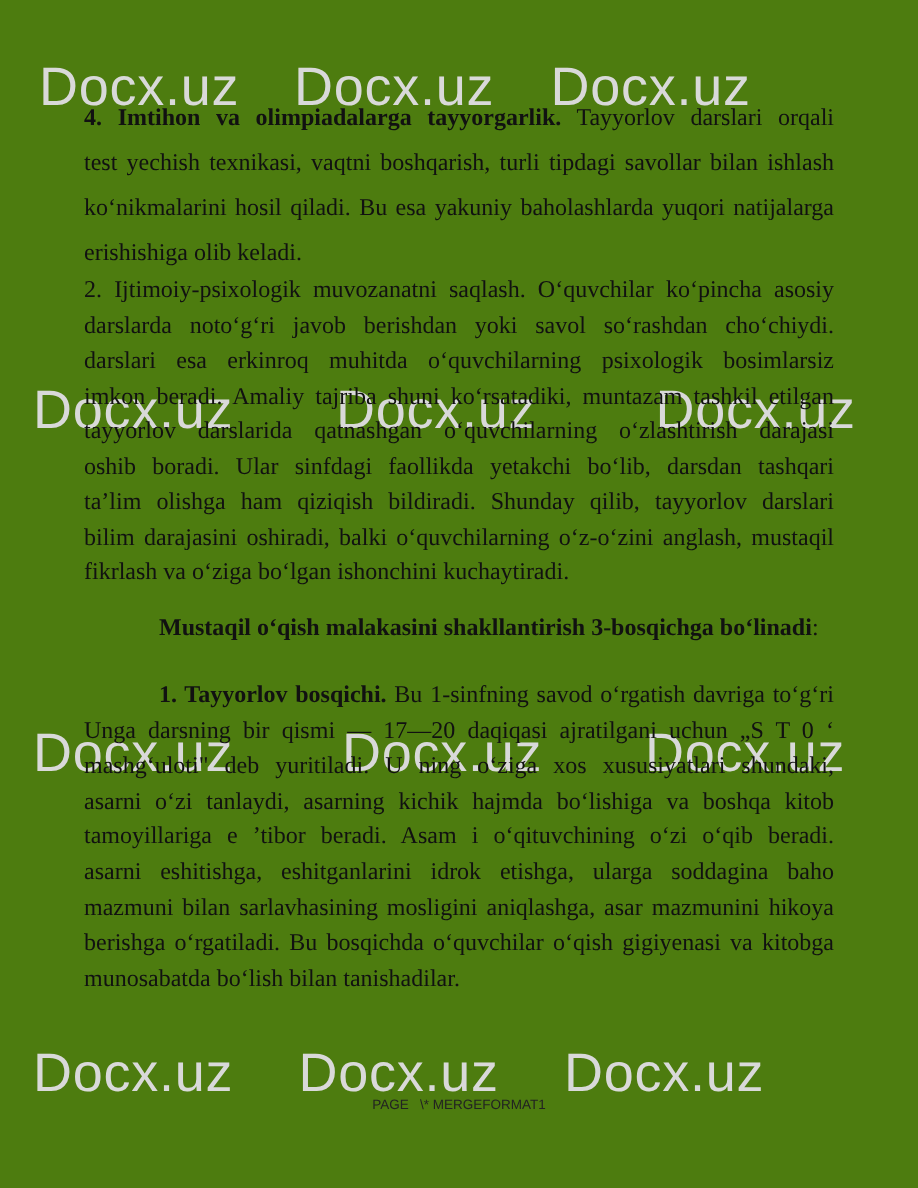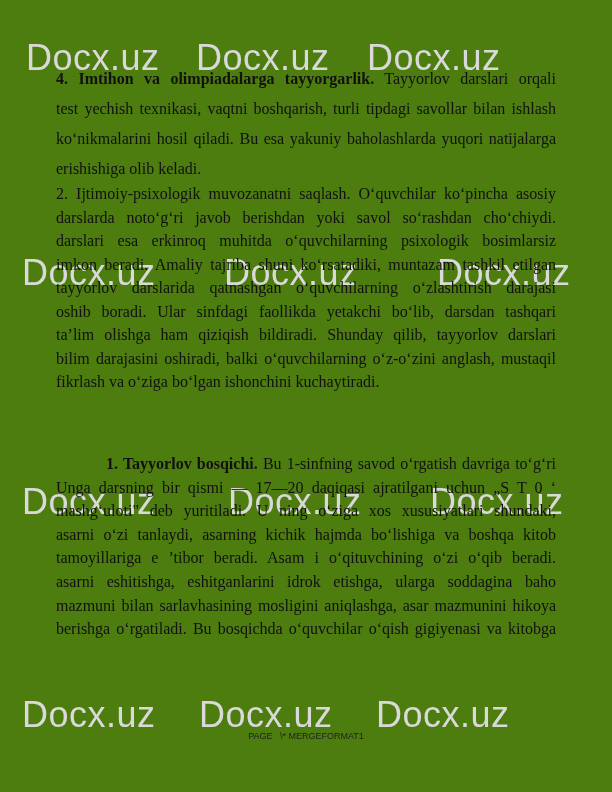--- a/index.html
+++ b/index.html
@@ -78,26 +78,30 @@
         <div class="line" style="height: 23.5px; line-height: 23.5px;"><span>2. Ijtimoiy-psixologik muvozanatni saqlash. O‘quvchilar ko‘pincha asosiy</span></div>
         <div class="line" style="height: 23.5px; line-height: 23.5px;"><span>darslarda noto‘g‘ri javob berishdan yoki savol so‘rashdan cho‘chiydi. Tayyorlov</span></div>
         <div class="line" style="height: 23.5px; line-height: 23.5px;"><span>darslari esa erkinroq muhitda o‘quvchilarning psixologik bosimlarsiz o‘rganishiga</span></div>
         <div class="line" style="height: 23.5px; line-height: 23.5px;"><span>imkon beradi. Amaliy tajriba shuni ko‘rsatadiki, muntazam tashkil etilgan</span></div>
         <div class="line" style="height: 23.5px; line-height: 23.5px;"><span>tayyorlov darslarida qatnashgan o‘quvchilarning o‘zlashtirish darajasi barqaror</span></div>
         <div class="line" style="height: 23.5px; line-height: 23.5px;"><span>oshib boradi. Ular sinfdagi faollikda yetakchi bo‘lib, darsdan tashqari mustaqil</span></div>
         <div class="line" style="height: 23.5px; line-height: 23.5px;"><span>ta’lim olishga ham qiziqish bildiradi. Shunday qilib, tayyorlov darslari nafaqat</span></div>
         <div class="line" style="height: 23.5px; line-height: 23.5px;"><span>bilim darajasini oshiradi, balki o‘quvchilarning o‘z-o‘zini anglash, mustaqil</span></div>
         <div class="line last" style="height: 23.5px; line-height: 23.5px;"><span>fikrlash va o‘ziga bo‘lgan ishonchini kuchaytiradi.</span></div>
       </div>
+    <div class="para" style="top: 407px;">
+        <div class="line last" style="height: 24px; line-height: 24px; padding-left: 50px;"><span class="b">Mustaqil o‘qish malakasini shakllantirish 3-bosqichga bo‘linadi</span><span>:</span></div>
+      </div>
     <div class="para" style="top: 452px;">
         <div class="line" style="height: 23.6px; line-height: 23.6px; padding-left: 50px;"><span class="b">1. Tayyorlov bosqichi.</span><span> Bu 1-sinfning savod o‘rgatish davriga to‘g‘ri keladi.</span></div>
         <div class="line" style="height: 23.6px; line-height: 23.6px;"><span>Unga darsning bir qismi — 17—20 daqiqasi ajratilgani uchun „S T 0 ‘</span></div>
         <div class="line" style="height: 23.6px; line-height: 23.6px;"><span>mashg‘uloti" deb yuritiladi. U ning o‘ziga xos xususiyatlari shundaki, o‘qituvchi</span></div>
         <div class="line" style="height: 23.6px; line-height: 23.6px;"><span>asarni o‘zi tanlaydi, asarning kichik hajmda bo‘lishiga va boshqa kitob tanlash</span></div>
         <div class="line" style="height: 23.6px; line-height: 23.6px;"><span>tamoyillariga e ’tibor beradi. Asam i o‘qituvchining o‘zi o‘qib beradi. O‘quvchilar</span></div>
         <div class="line" style="height: 23.6px; line-height: 23.6px;"><span>asarni eshitishga, eshitganlarini idrok etishga, ularga soddagina baho berishga, asar</span></div>
         <div class="line" style="height: 23.6px; line-height: 23.6px;"><span>mazmuni bilan sarlavhasining mosligini aniqlashga, asar mazmunini hikoya qilib</span></div>
         <div class="line" style="height: 23.6px; line-height: 23.6px;"><span>berishga o‘rgatiladi. Bu bosqichda o‘quvchilar o‘qish gigiyenasi va kitobga qanday</span></div>
+        <div class="line last" style="height: 23.6px; line-height: 23.6px;"><span>munosabatda bo‘lish bilan tanishadilar.</span></div>
       </div>
     <div class="footer" style="top: 731px; text-align: center;">PAGE   \* MERGEFORMAT1</div>
   </div>
 
 </div>
 
 </body></html>

